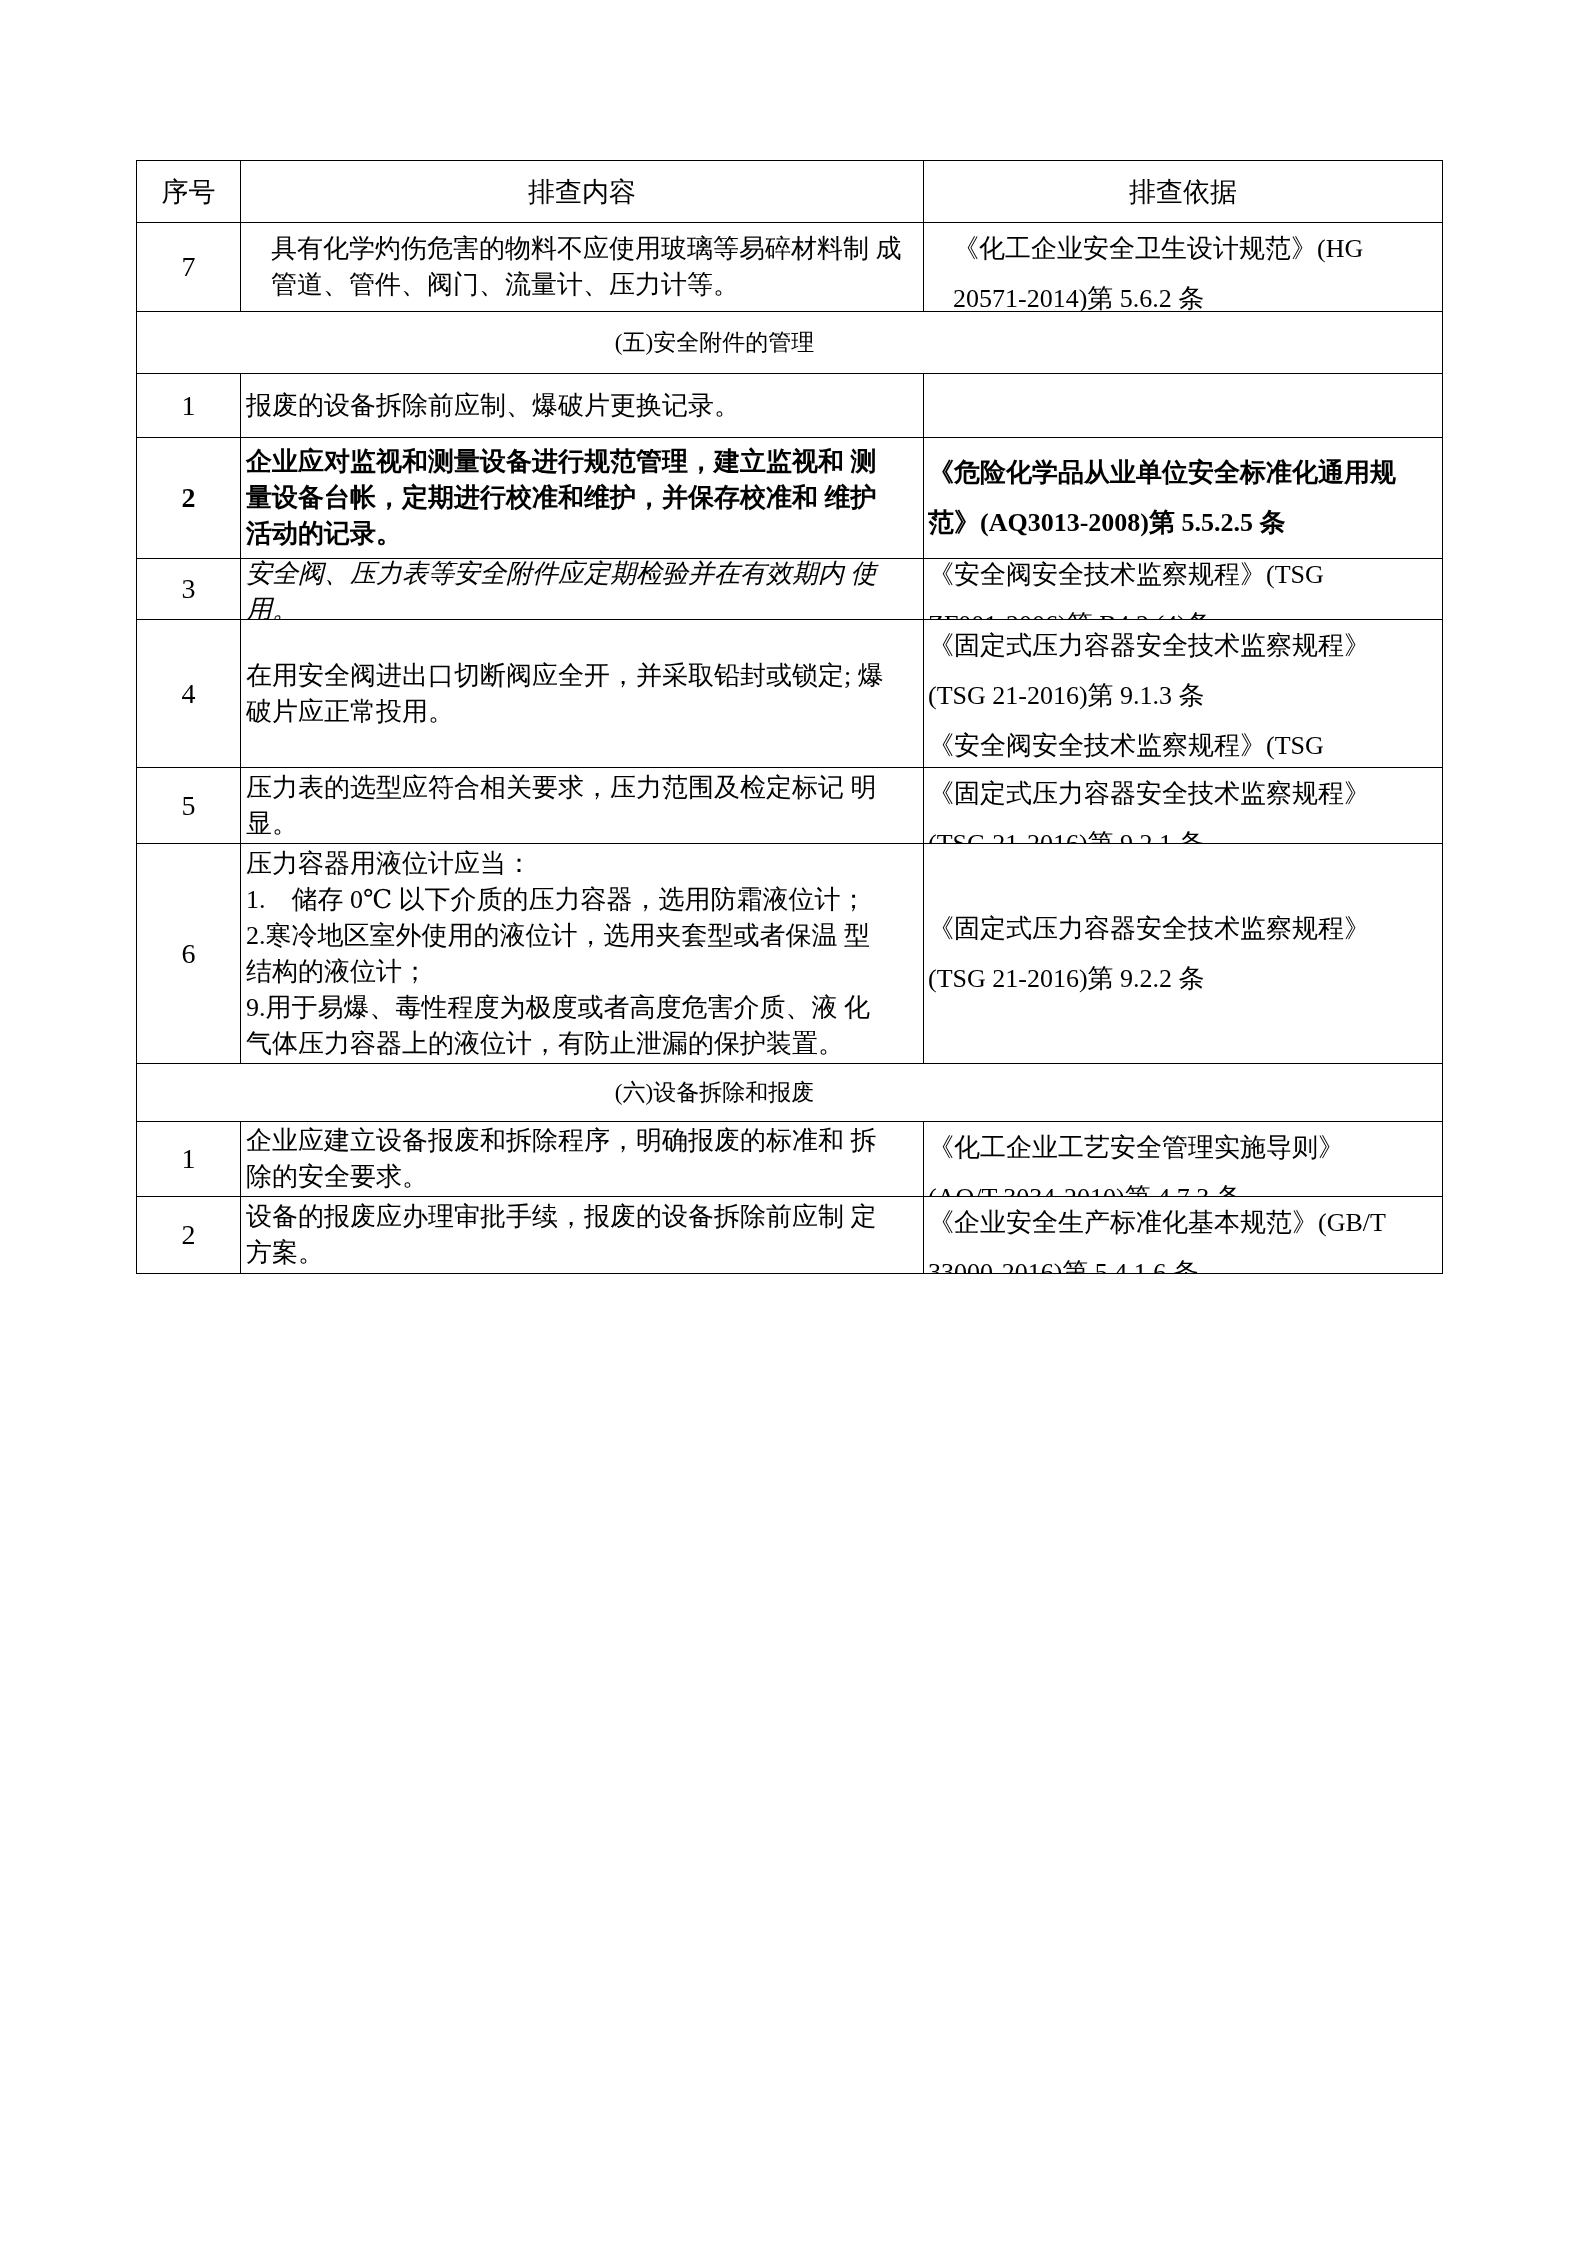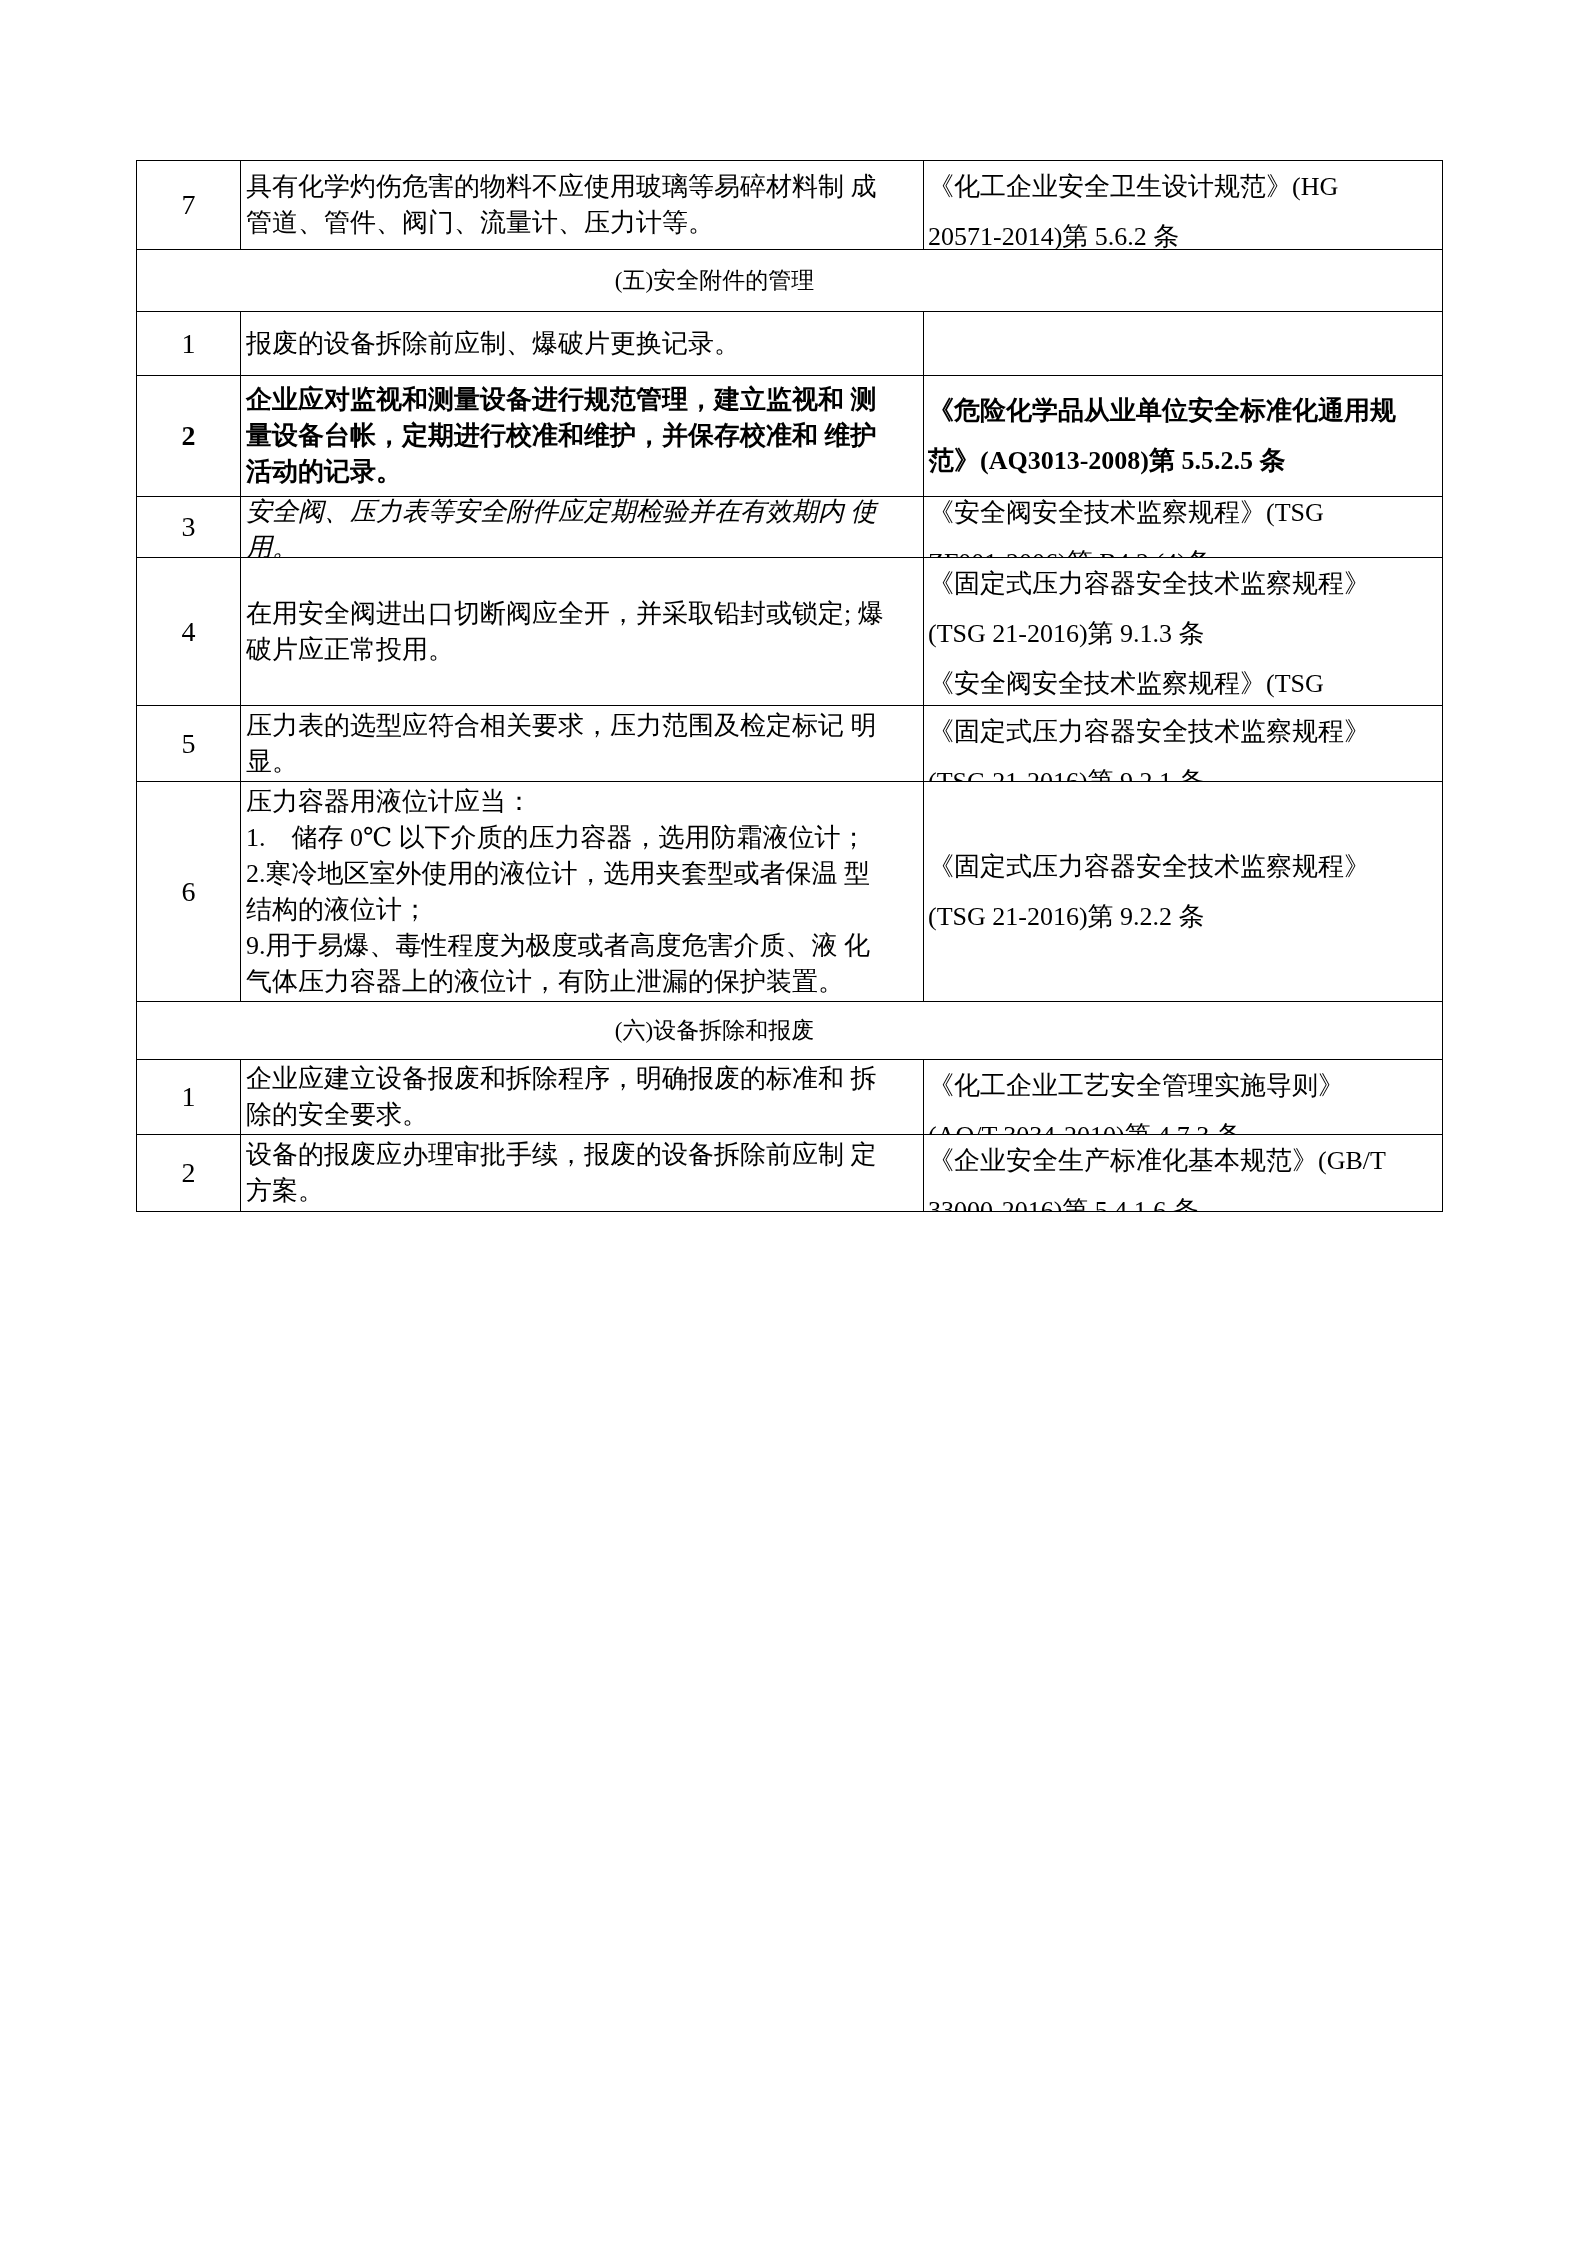--- a/index.html
+++ b/index.html
@@ -22,21 +22,21 @@
   .c-no{text-align:center;font-size:28px;}
   .c-content{font-size:26px;line-height:36px;text-align:left;}
   .c-basis{font-size:26px;line-height:50px;text-align:left;}
   .cw{overflow:hidden;}
   .txt{white-space:pre-wrap;word-break:break-all;}
   .c-content .txt{padding:0 6px 0 5px;}
   .c-basis .txt{padding:0 2px 0 4px;}
   .sec-cell{font-size:23px;text-align:center;padding-right:150px;}
   
   .h62  td, .h62  th{height:62px;}
-  .h89  td{height:89px;}            .h89  .cw{max-height:87px;}
+  .h89  td{height:89px;}            .h89  .cw{max-height:87px;margin-left:25px;}
   .h64  td{height:64px;}            .h64  .cw{max-height:62px;}
   .h121 td{height:121px;font-weight:bold;}           .h121 .cw{max-height:119px;}
   .h61  td{height:61px;}            .h61  .cw{max-height:59px;}
   .h148 td{height:148px;}           .h148 .cw{max-height:146px;}
   .h76  td{height:76px;}            .h76  .cw{max-height:74px;}
   .h220 td{height:220px;}           .h220 .cw{max-height:218px;}
   .h58  td{height:58px;}
   .h75  td{height:75px;}            .h75  .cw{max-height:73px;}
   .h77  td{height:77px;}            .h77  .cw{max-height:75px;}
   
@@ -48,20 +48,25 @@
 
 <div class="doc-table-wrap">
   <table>
     <colgroup>
       <col style="width:104px">
       <col style="width:683px">
       <col style="width:519px">
     </colgroup>
 
     <tbody>
+        <tr class="h62">
+      <th>序号</th>
+      <th>排查内容</th>
+      <th>排查依据</th>
+    </tr>
 
     <tr class="h89">
       <td class="c-no">7</td>
       <td class="c-content">
             <div class="cw">
               <div class="txt">具有化学灼伤危害的物料不应使用玻璃等易碎材料制 成
 管道、管件、阀门、流量计、压力计等。</div>
             </div>
           </td>
       <td class="c-basis">

